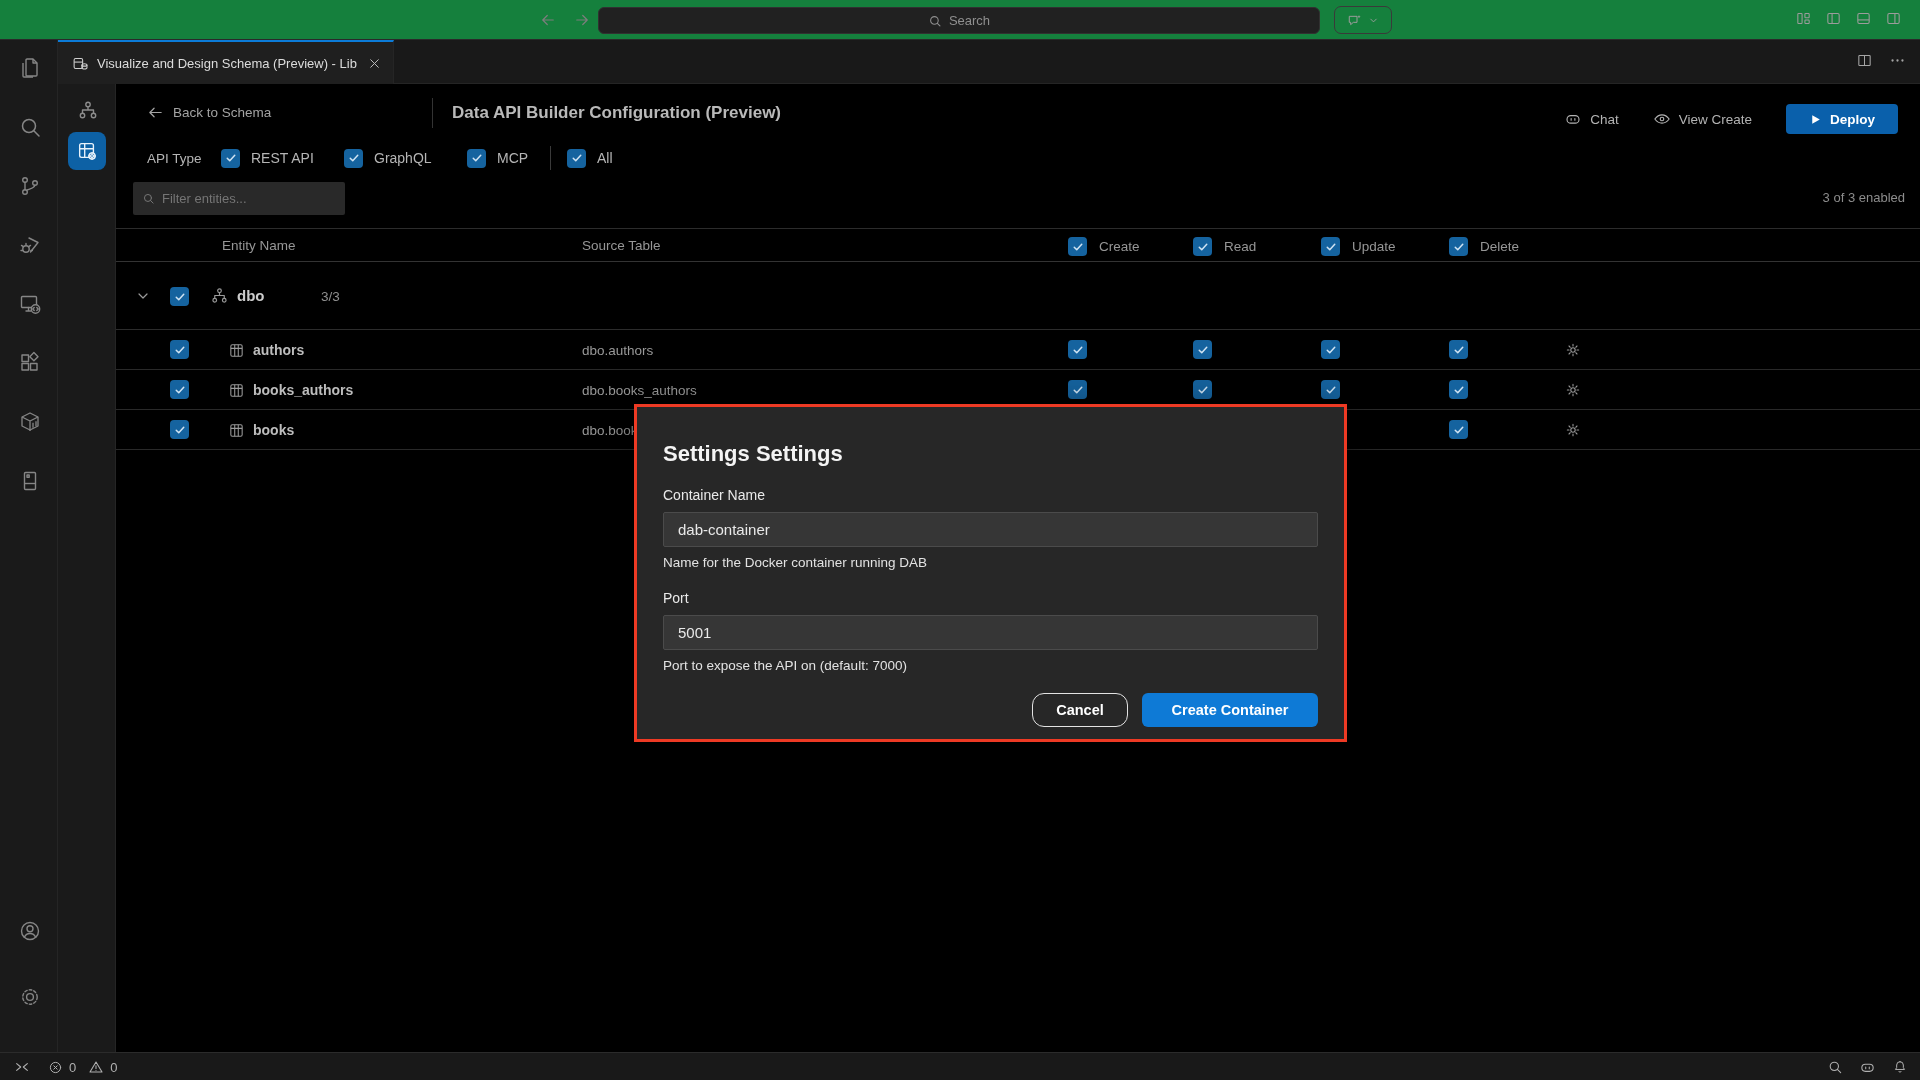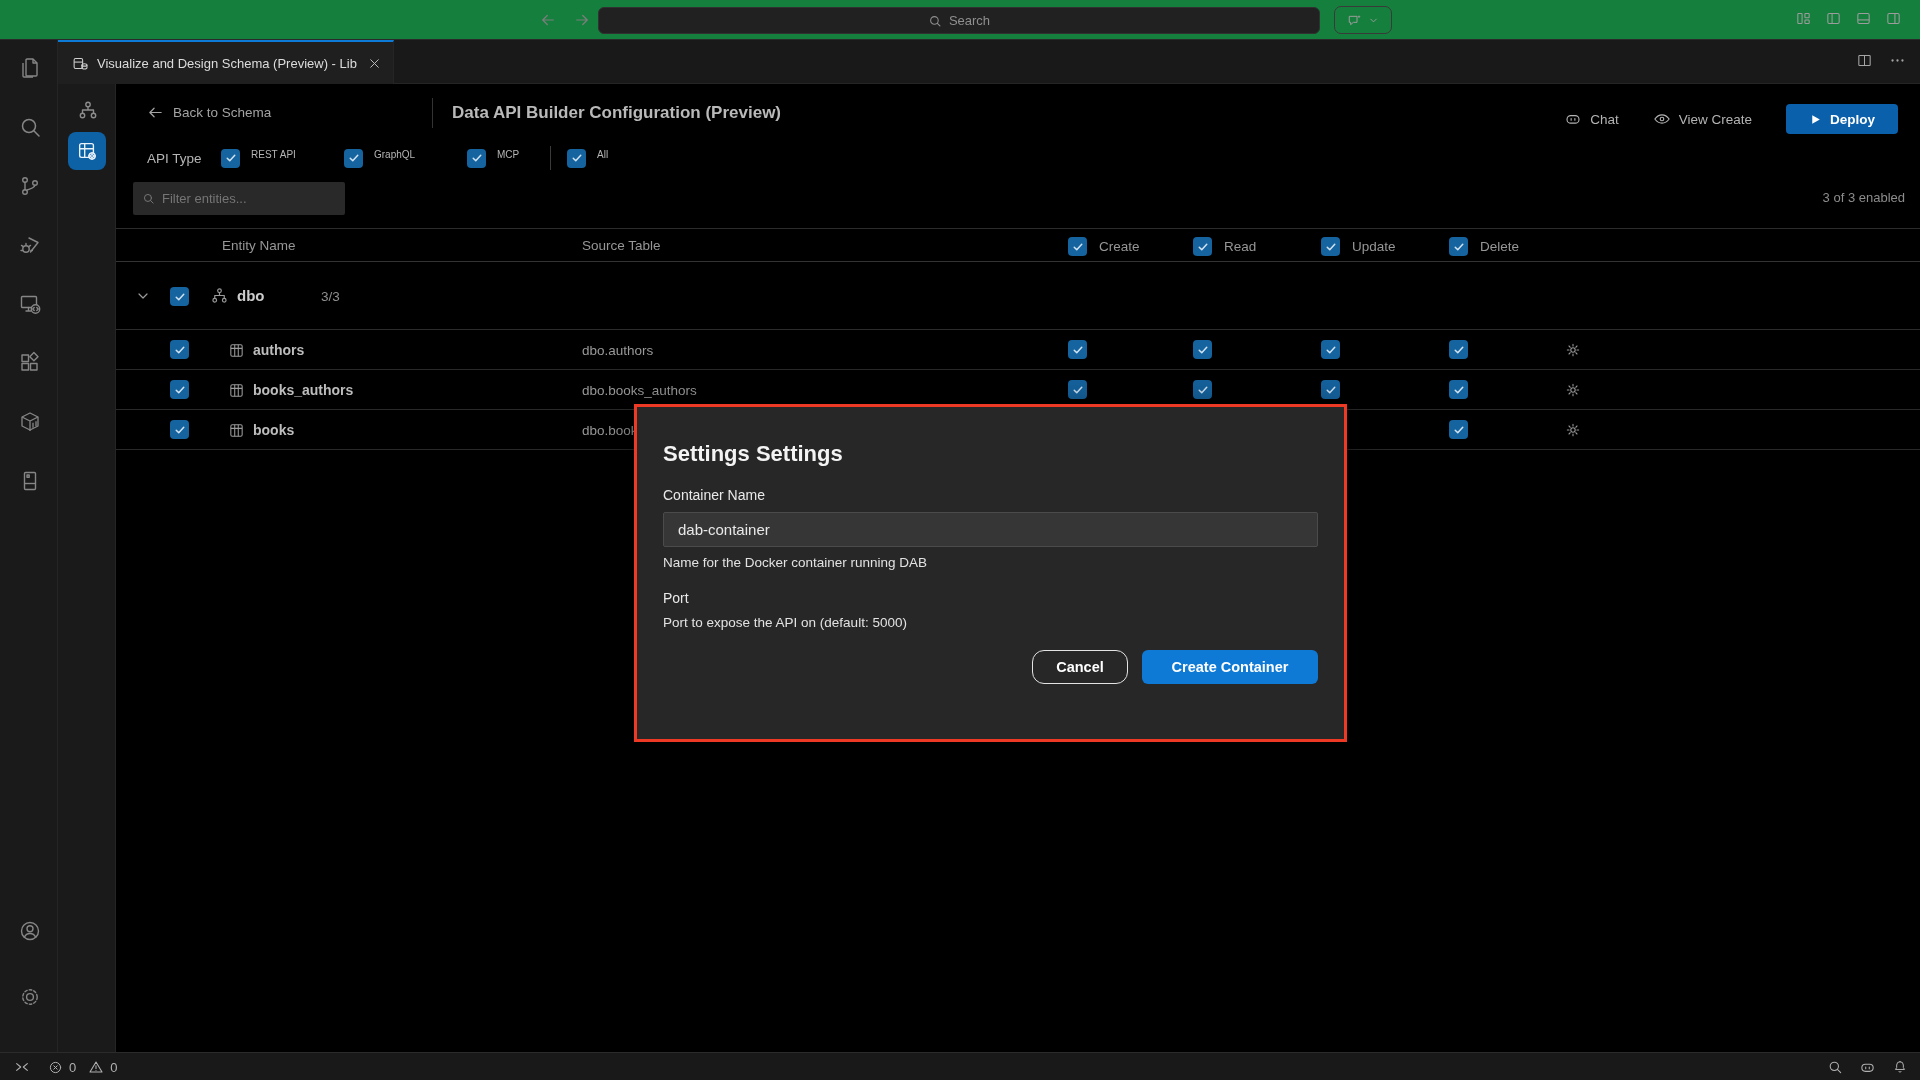--- a/index.html
+++ b/index.html
@@ -45,21 +45,21 @@
   .page-title { position:absolute; left:336px; top:5px; color:#b9b9b9; font-size:17px; font-weight:bold; }
   .hdr-actions { position:absolute; right:22px; top:6px; display:flex; align-items:center; gap:34px; }
   .hdr-link { display:flex; align-items:center; gap:8px; color:#b3b3b3; font-size:13.5px; cursor:pointer; }
   .deploy-btn { display:flex; align-items:center; justify-content:center; gap:8px; width:112px; height:30px;
                 background:#0a60ab; border-radius:4px; color:#fff; font-size:13.5px; font-weight:bold; cursor:pointer; }
 
   .api-row { position:absolute; left:0; top:58px; width:1804px; height:32px; display:flex; align-items:center; }
   .api-label { position:absolute; left:31px; color:#b5b5b5; font-size:13.5px; }
   .cb { width:19px; height:19px; border-radius:4px; background:#15639f; display:flex; align-items:center; justify-content:center; flex:0 0 auto; cursor:pointer; }
   .cb svg { color:#cfe3f3; }
-  .api-opt { position:absolute; display:flex; align-items:flex-start; gap:11px; color:#b5b5b5; font-size:10px; }
+  .api-opt { position:absolute; display:flex; align-items:center; gap:11px; color:#b5b5b5; font-size:14px; }
   .api-div { position:absolute; left:434px; top:4px; width:1px; height:24px; background:#3a3a3a; }
 
   .filter-row { position:absolute; left:0; top:98px; width:1804px; height:34px; }
   .filter-input-wrap { position:absolute; left:17px; top:0; width:212px; height:33px; background:#292929; border-radius:2px;
                        display:flex; align-items:center; padding:0 9px; gap:7px; color:#777; }
   .filter-input { flex:1; background:transparent; border:none; outline:none; color:#c5c5c5; font-size:13px; font-family:"Liberation Sans",sans-serif; }
   .filter-input::placeholder { color:#757575; }
   .filter-summary { position:absolute; right:15px; top:8px; color:#8c8c8c; font-size:13px; }
 
   .tbl-header { position:absolute; left:0; top:144px; width:1804px; height:34px; border-top:1px solid #2c2c2c; border-bottom:1px solid #333; }
@@ -581,21 +581,22 @@
   </div>
 
   <div class="abs modal">
     <div class="modal-title">Settings Settings</div>
 
     <div class="field-label">Container Name</div>
     <input class="field-input" value="dab-container" style="">
     <div class="field-help">Name for the Docker container running DAB</div>
 
     <div class="field-label">Port</div>
-    <div class="field-help">Port to expose the API on (default: 5000)</div>
+    <input class="field-input" value="5001" style="">
+    <div class="field-help">Port to expose the API on (default: 7000)</div>
 
     <div class="modal-btns">
       <div class="btn-cancel">Cancel</div>
       <div class="btn-submit">Create Container</div>
     </div>
   </div>
 
   <div class="abs statusbar">
     <div class="sb-left">
       <span>

